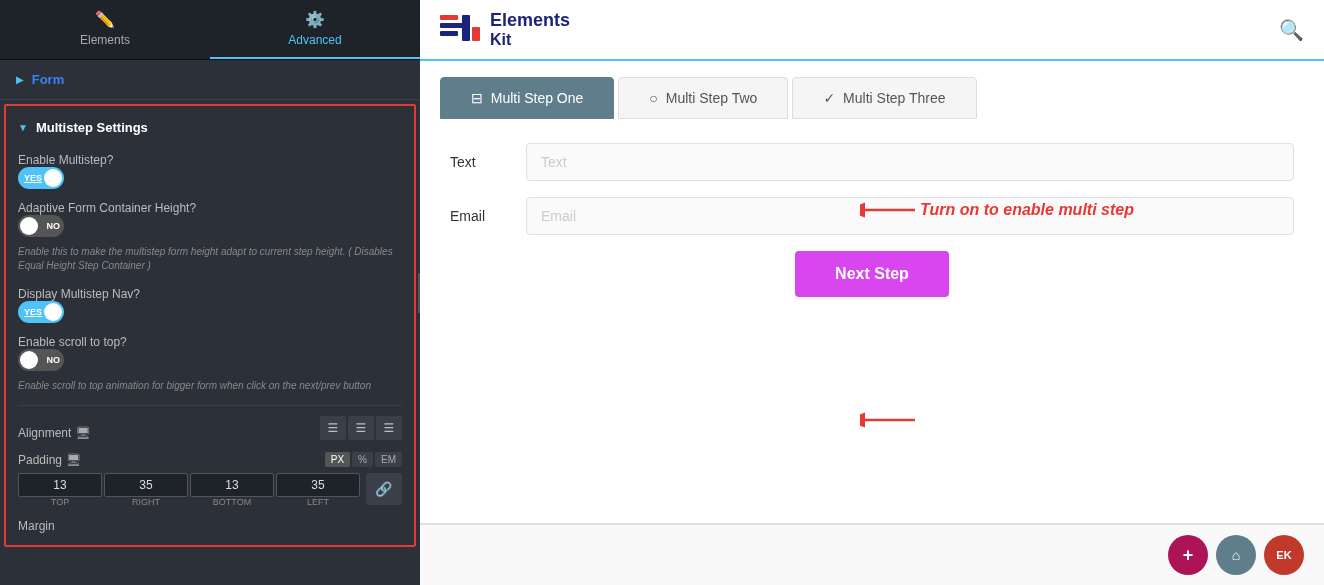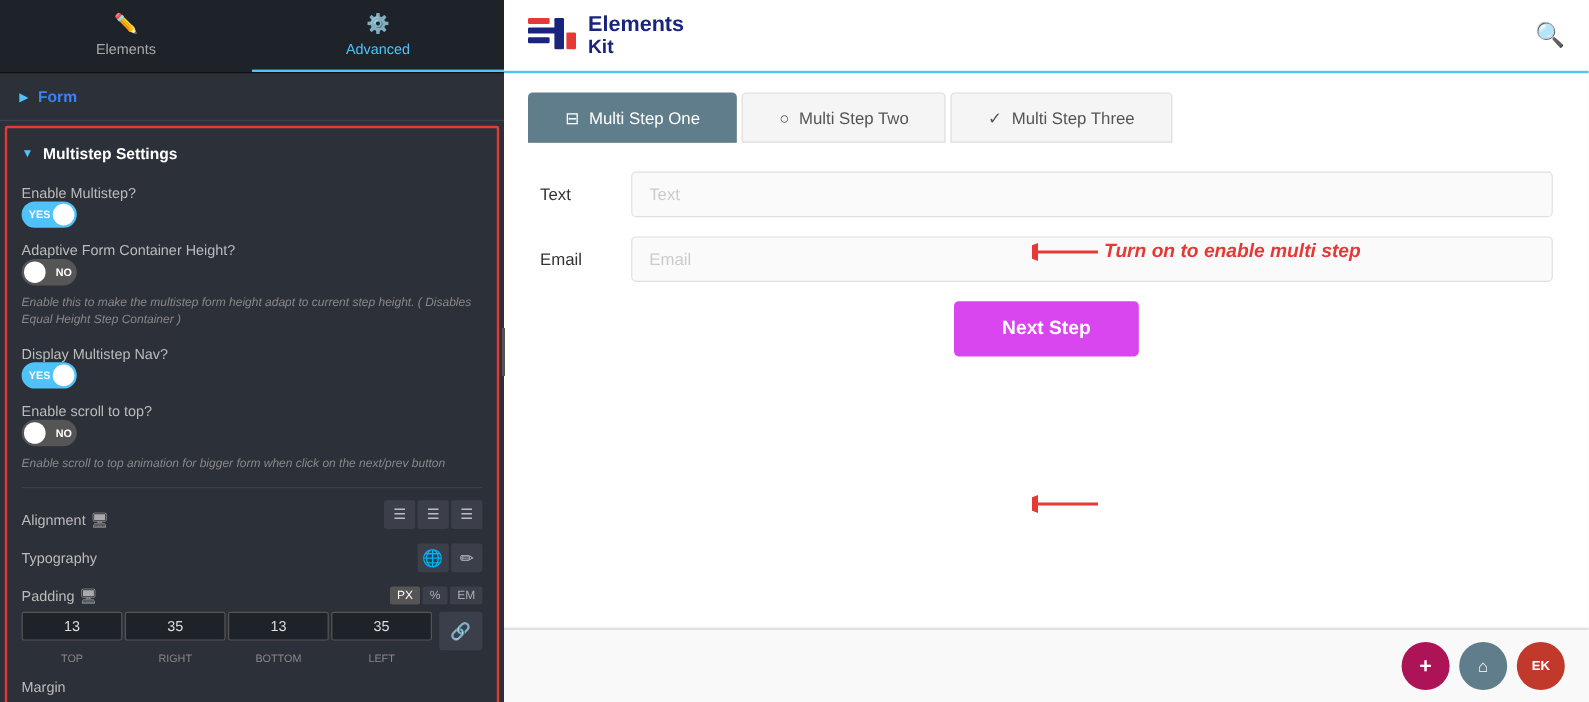--- a/index.html
+++ b/index.html
@@ -111,21 +111,21 @@
       transition: left 0.2s;
     }
     .toggle.on .toggle-knob { left: 26px; }
     .toggle.off .toggle-knob { left: 2px; }
     .toggle-text {
       font-size: 9px;
       color: #fff;
       position: absolute;
       font-weight: 700;
     }
-    .toggle.on .toggle-text { left: 6px; }
+    .toggle.on .toggle-text { left: 6px; text-decoration: underline; }
     .toggle.off .toggle-text { right: 4px; }
 
     .hint-text {
       font-size: 10px;
       color: #888;
       font-style: italic;
       padding: 2px 0 8px 0;
       line-height: 1.4;
     }
 
@@ -216,21 +216,21 @@
       border: 1px solid #555;
       color: #ddd;
       text-align: center;
       padding: 4px 2px;
       font-size: 12px;
       border-radius: 2px;
     }
     .padding-label-text {
       font-size: 9px;
       color: #888;
-      margin-top: 10px;
+      margin-top: 0;
     }
     .link-btn {
       width: 36px;
       height: 32px;
       background: #3a3f4a;
       border: none;
       color: #aaa;
       cursor: pointer;
       display: flex;
       align-items: center;
@@ -483,27 +483,20 @@
           <span>Alignment</span>
           <span class="monitor-icon">🖥</span>
         </div>
         <div class="align-btns">
           <button class="align-btn">☰</button>
           <button class="align-btn">☰</button>
           <button class="align-btn">☰</button>
         </div>
       </div>
 
-      <div class="typography-row">
-        <span>Typography</span>
-        <div class="typo-btns">
-          <button class="typo-btn">🌐</button>
-          <button class="typo-btn">✏</button>
-        </div>
-      </div>
 
       <div class="padding-row">
         <div class="align-icon-wrap">
           <span>Padding</span>
           <span class="monitor-icon">🖥</span>
         </div>
         <div class="padding-units">
           <button class="unit-btn active">PX</button>
           <button class="unit-btn">%</button>
           <button class="unit-btn">EM</button>

